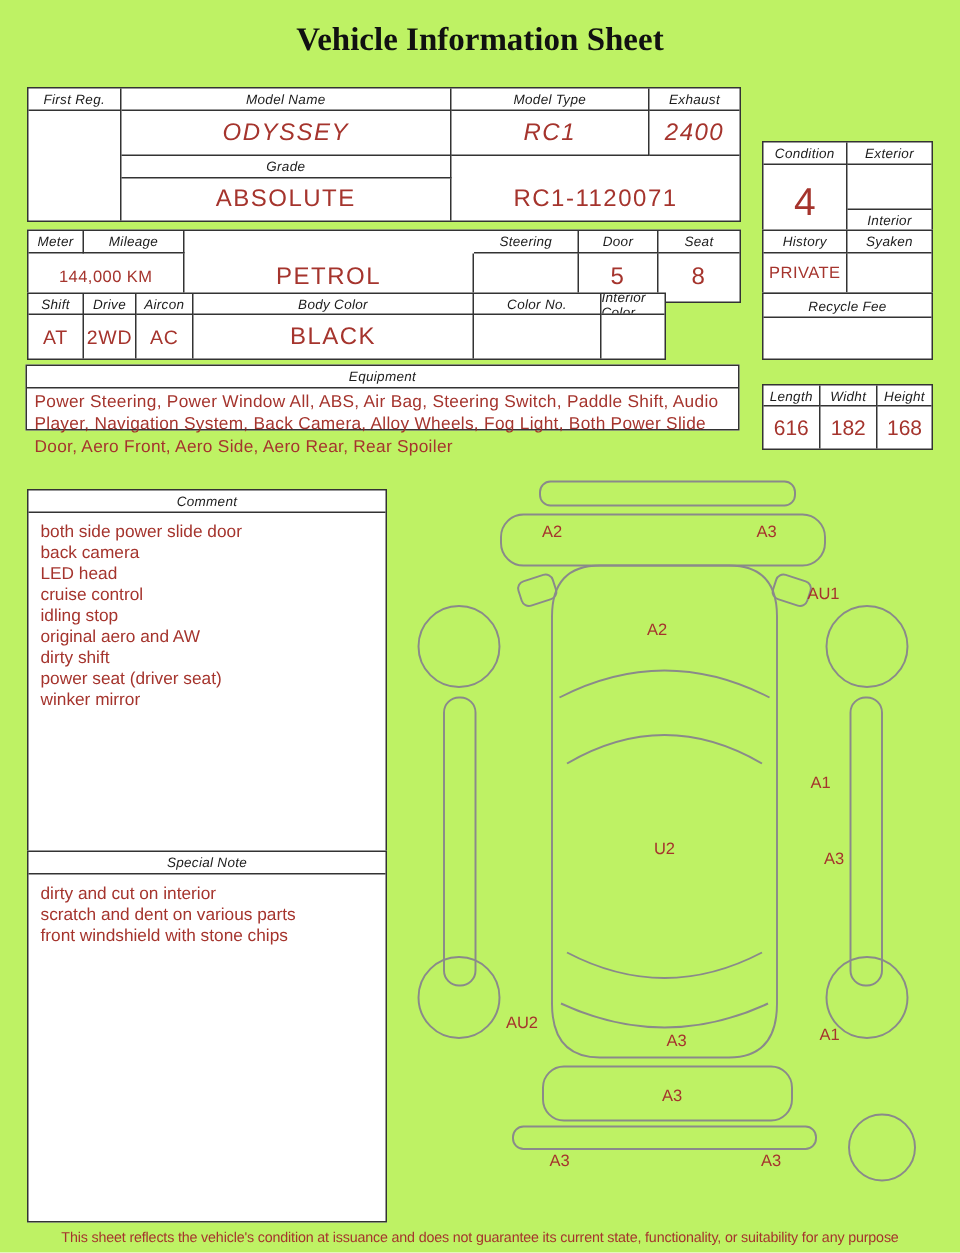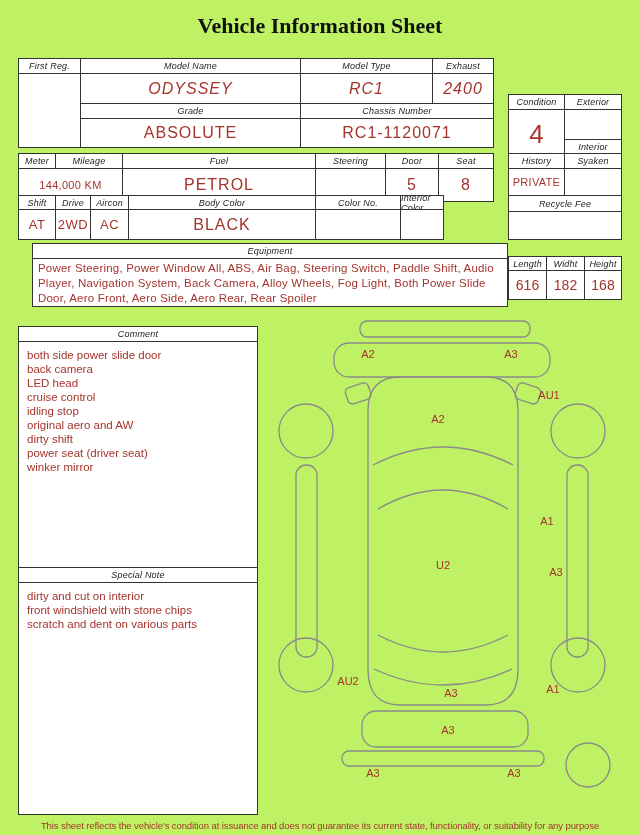--- a/index.html
+++ b/index.html
@@ -40,42 +40,40 @@
       <div class="br" style="grid-row:1/5;grid-column:1;display:flex;flex-direction:column;">
         <div class="cell lbl bb hdr">First Reg.</div>
       </div>
       <div class="cell lbl br bb" style="grid-row:1;grid-column:2;">Model Name</div>
       <div class="cell lbl br bb" style="grid-row:1;grid-column:3;">Model Type</div>
       <div class="cell lbl bb" style="grid-row:1;grid-column:4;">Exhaust</div>
       <div class="cell val v16 br bb" style="grid-row:2;grid-column:2;">ODYSSEY</div>
       <div class="cell val v16 br bb" style="grid-row:2;grid-column:3;">RC1</div>
       <div class="cell val v16 bb" style="grid-row:2;grid-column:4;">2400</div>
       <div class="cell lbl br bb" style="grid-row:3;grid-column:2;">Grade</div>
-      <div class="cell lbl bb" style="grid-row:3;grid-column:3/5;">Chassis Number</div>
       <div class="cell val v16 br" style="grid-row:4;grid-column:2;">ABSOLUTE</div>
       <div class="cell val v16" style="grid-row:4;grid-column:3/5;">RC1-1120071</div>
     </div>
   </div>
 
   <div class="box" style="left:508px;top:58px;width:114px;height:66px;margin-top:36px;">
     <div class="grid" style="grid-template-columns:56px 1fr;grid-template-rows:15px 30px 15px 1fr;">
       <div class="cell lbl br bb" style="grid-row:1;grid-column:1;">Condition</div>
       <div class="cell lbl bb" style="grid-row:1;grid-column:2;">Exterior</div>
       <div class="cell val br" style="grid-row:2/5;grid-column:1;font-size:26px;">4</div>
       <div class="cell bb" style="grid-row:2;grid-column:2;"></div>
       <div class="cell lbl bb" style="grid-row:3;grid-column:2;">Interior</div>
       <div class="cell" style="grid-row:4;grid-column:2;"></div>
     </div>
   </div>
 
   <div class="box" style="left:18px;top:153px;width:476px;height:49px;">
     <div class="grid" style="grid-template-columns:37px 67px 193px 70px 53px 1fr;grid-template-rows:15px 1fr;">
       <div class="cell lbl br bb" style="grid-row:1;grid-column:1;">Meter</div>
       <div class="cell lbl br bb" style="grid-row:1;grid-column:2;">Mileage</div>
-      <div class="cell lbl br bb" style="grid-row:1;grid-column:3;">Fuel</div>
       <div class="cell lbl br bb" style="grid-row:1;grid-column:4;">Steering</div>
       <div class="cell lbl br bb" style="grid-row:1;grid-column:5;">Door</div>
       <div class="cell lbl bb" style="grid-row:1;grid-column:6;">Seat</div>
       <div class="cell val v11 br" style="grid-row:2;grid-column:1/3;">144,000 KM</div>
       <div class="cell val v16 br" style="grid-row:2;grid-column:3;">PETROL</div>
       <div class="cell br" style="grid-row:2;grid-column:4;"></div>
       <div class="cell val v16 br" style="grid-row:2;grid-column:5;">5</div>
       <div class="cell val v16" style="grid-row:2;grid-column:6;">8</div>
     </div>
   </div>
@@ -106,21 +104,21 @@
     </div>
   </div>
 
   <div class="box" style="left:508px;top:195px;width:114px;height:45px;">
     <div class="grid" style="grid-template-columns:1fr;grid-template-rows:16px 1fr;gap:44px;">
       <div class="cell lbl bb">Recycle Fee</div>
       <div class="cell val v16">14,420</div>
     </div>
   </div>
 
-  <div class="box" style="left:32px;top:243px;width:476px;height:64px;">
+  <div class="box" style="left:17px;top:243px;width:476px;height:44px;">
     <div class="cell lbl bb hdr">Equipment</div>
     <div class="eqtext">Power Steering, Power Window All, ABS, Air Bag, Steering Switch, Paddle Shift, Audio Player, Navigation System, Back Camera, Alloy Wheels, Fog Light, Both Power Slide Door, Aero Front, Aero Side, Aero Rear, Rear Spoiler</div>
   </div>
 
   <div class="box" style="left:508px;top:256px;width:114px;height:44px;">
     <div class="grid" style="grid-template-columns:38px 38px 1fr;grid-template-rows:14px 1fr;">
       <div class="cell lbl br bb" style="grid-row:1;grid-column:1;">Length</div>
       <div class="cell lbl br bb" style="grid-row:1;grid-column:2;">Widht</div>
       <div class="cell lbl bb" style="grid-row:1;grid-column:3;">Height</div>
       <div class="cell val br" style="grid-row:2;grid-column:1;font-size:14px;">616</div>
@@ -141,22 +139,22 @@
         <div class="note-line">dirty shift</div>
         <div class="note-line">power seat (driver seat)</div>
         <div class="note-line">winker mirror</div>
       </div>
   </div>
 
   <div class="box" style="left:18px;top:567px;width:240px;height:248px;">
     <div class="cell lbl bb hdr">Special Note</div>
     <div class="notes">
         <div class="note-line">dirty and cut on interior</div>
+        <div class="note-line">scratch and dent on various parts</div>
         <div class="note-line">front windshield with stone chips</div>
-        <div class="note-line">scratch and dent on various parts</div>
       </div>
   </div>
 
   <div style="position:absolute;left:260px;top:313px;width:374px;height:492px;">
     <svg width="374" height="492" viewBox="0 0 374 492">
       <g class="part">
         <rect x="100" y="8" width="170" height="16" rx="7"></rect>
         <rect x="74" y="30" width="216" height="34" rx="15"></rect>
         <rect x="86" y="72" width="24" height="17" rx="5" transform="rotate(-18 98 80)"></rect>
         <rect x="256" y="72" width="24" height="17" rx="5" transform="rotate(18 268 80)"></rect>

